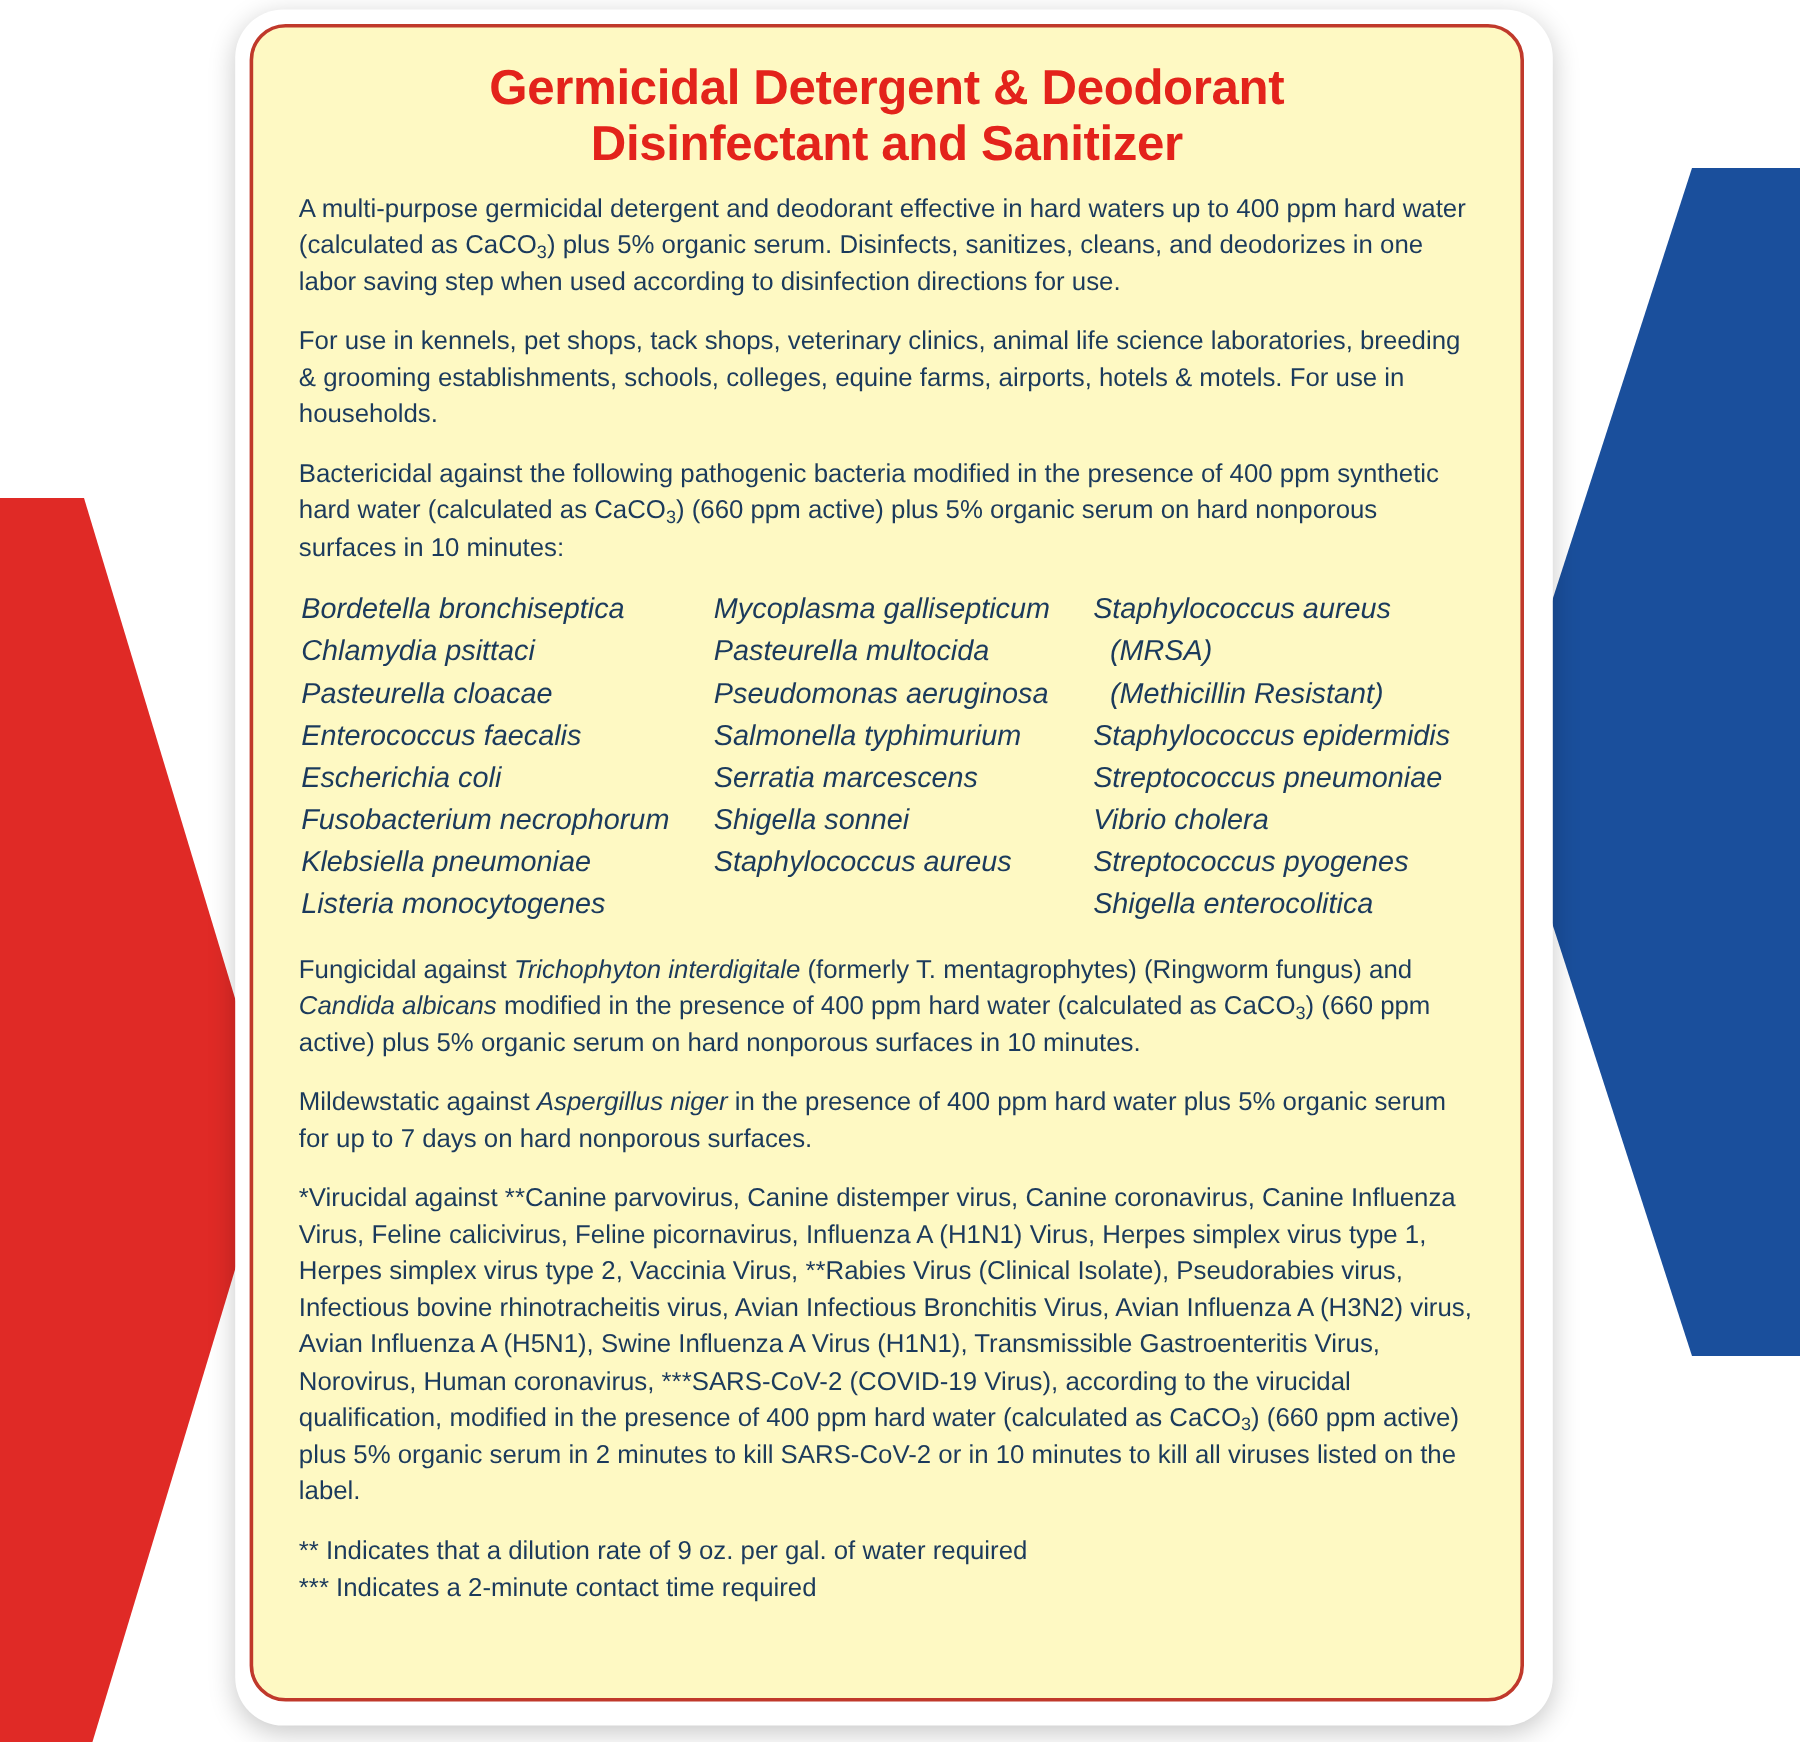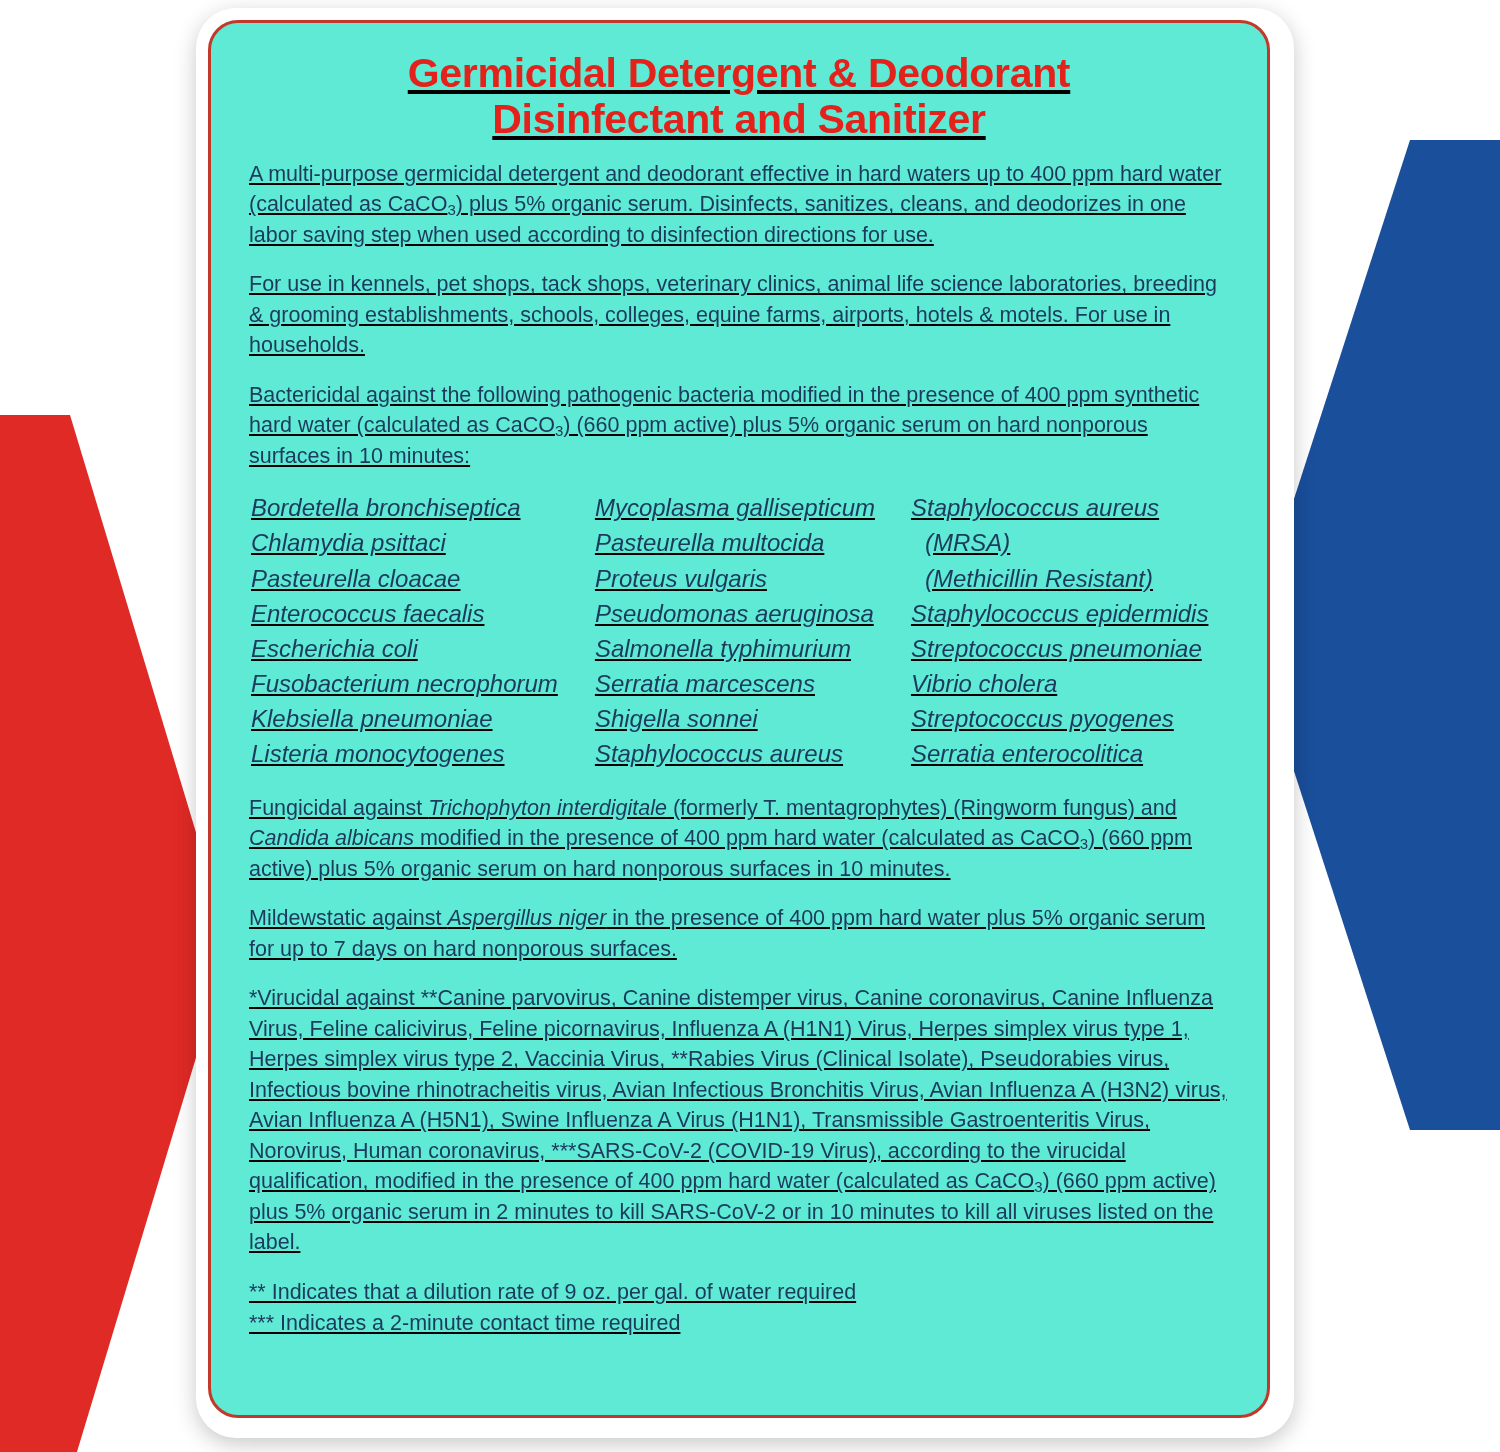--- a/index.html
+++ b/index.html
@@ -44,27 +44,26 @@
     border-radius: 40px;
     box-shadow: 0 6px 22px rgba(0,0,0,0.22);
     z-index: 1;
   }
   .card {
     position: absolute;
     left: 208px;
     top: 20px;
     width: 1062px;
     height: 1398px;
-    background: #5eead4;
+    background: #fef9c3;
     border: 3px solid #c0392b;
     border-radius: 30px;
     box-sizing: border-box;
     z-index: 2;
     padding: 22px 38px 20px 38px;
-    text-decoration: underline;
   }
 
   .title {
     color: #e3231b;
     text-align: center;
     font-size: 41px;
     font-weight: bold;
     line-height: 1.12;
     letter-spacing: -0.3px;
     margin: 6px 0 16px 0;
@@ -146,36 +145,35 @@
         <div>Pasteurella cloacae</div>
         <div>Enterococcus faecalis</div>
         <div>Escherichia coli</div>
         <div>Fusobacterium necrophorum</div>
         <div>Klebsiella pneumoniae</div>
         <div>Listeria monocytogenes</div>
       </div>
       <div class="bac-col c2">
         <div>Mycoplasma gallisepticum</div>
         <div>Pasteurella multocida</div>
-        <div>Proteus vulgaris</div>
         <div>Pseudomonas aeruginosa</div>
         <div>Salmonella typhimurium</div>
         <div>Serratia marcescens</div>
         <div>Shigella sonnei</div>
         <div>Staphylococcus aureus</div>
       </div>
       <div class="bac-col c3">
         <div>Staphylococcus aureus</div>
         <div class="indent">(MRSA)</div>
         <div class="indent">(Methicillin Resistant)</div>
         <div>Staphylococcus epidermidis</div>
         <div>Streptococcus pneumoniae</div>
         <div>Vibrio cholera</div>
         <div>Streptococcus pyogenes</div>
-        <div>Serratia enterocolitica</div>
+        <div>Shigella enterocolitica</div>
       </div>
     </div>
   </div>
 
   <p class="body-text"><span>Fungicidal against </span><span class="italic">Trichophyton interdigitale</span><span> (formerly T. mentagrophytes) (Ringworm fungus) and </span><span class="italic">Candida albicans</span><span> modified in the presence of 400 ppm hard water (calculated as CaCO</span><sub>3</sub><span>) (660 ppm active) plus 5% organic serum on hard nonporous surfaces in 10 minutes.</span></p>
 
   <p class="body-text"><span>Mildewstatic against </span><span class="italic">Aspergillus niger</span><span> in the presence of 400 ppm hard water plus 5% organic serum for up to 7 days on hard nonporous surfaces.</span></p>
 
   <p class="body-text"><span>*Virucidal against **Canine parvovirus, Canine distemper virus, Canine coronavirus, Canine Influenza Virus, Feline calicivirus, Feline picornavirus, Influenza A (H1N1) Virus, Herpes simplex virus type 1, Herpes simplex virus type 2, Vaccinia Virus, **Rabies Virus (Clinical Isolate), Pseudorabies virus, Infectious bovine rhinotracheitis virus, Avian Infectious Bronchitis Virus, Avian Influenza A (H3N2) virus, Avian Influenza A (H5N1), Swine Influenza A Virus (H1N1), Transmissible Gastroenteritis Virus, Norovirus, Human coronavirus, ***SARS-CoV-2 (COVID-19 Virus), according to the virucidal qualification, modified in the presence of 400 ppm hard water (calculated as CaCO</span><sub>3</sub><span>) (660 ppm active) plus 5% organic serum in 2 minutes to kill SARS-CoV-2 or in 10 minutes to kill all viruses listed on the label.</span></p>
 

